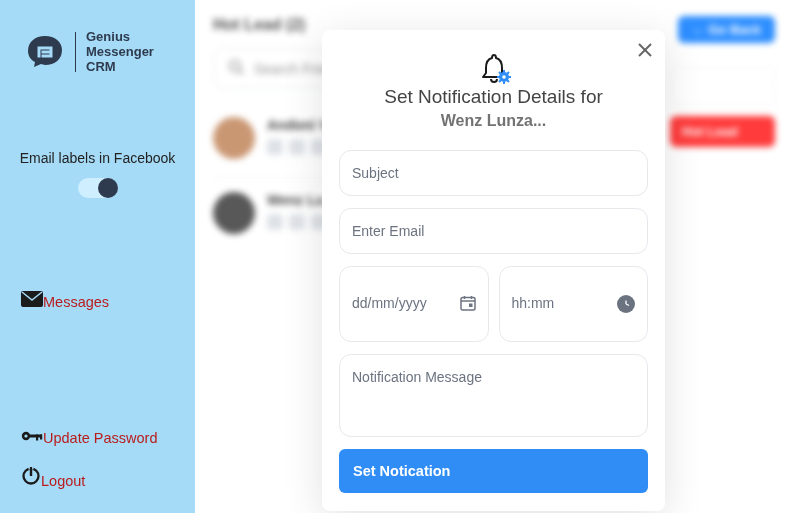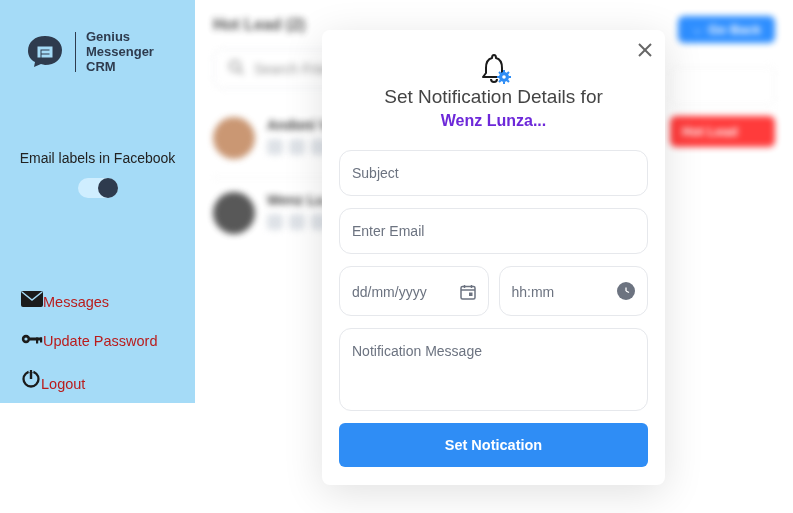--- a/index.html
+++ b/index.html
@@ -9,21 +9,21 @@
       width: 793px;
       height: 513px;
       overflow: hidden;
       position: relative;
     }
 
     
     .sidebar {
       position: absolute;
       left: 0; top: 0;
-      width: 195px; height: 403px;
+      width: 195px; height: 513px;
       background: #a5dbf7;
       padding: 20px 15px 18px;
       display: flex;
       flex-direction: column;
     }
     .logo-block {
       display: flex;
       align-items: center;
       gap: 10px;
       padding: 10px 0 20px 10px;
@@ -198,21 +198,21 @@
     }
     .modal-sub {
       text-align: center;
       font-size: 19px;
       color: #444;
     }
     .modal-name {
       text-align: center;
       font-size: 16px;
       font-weight: 700;
-      color: #6d28d9;
+      color: #737373;
       margin-top: 4px;
       margin-bottom: 20px;
     }
     .field {
       background: #fff;
       border: 1px solid #e6e8ec;
       border-radius: 12px;
       padding: 14px 12px;
       font-size: 14px;
       color: #6c7380;
@@ -220,42 +220,41 @@
     }
     .field-row {
       display: flex;
       gap: 10px;
       margin-bottom: 12px;
     }
     .field-row .field {
       margin-bottom: 0;
       flex: 1;
       display: flex;
-      align-items: flex-end;
+      align-items: flex-start;
       justify-content: space-between;
-      padding: 15px 12px;
+      padding: 28px 12px;
     }
     .field-row .field.time { flex: 1; }
     .field.textarea {
       height: 83px;
     }
     .field-icon { color: #6c7380; display:flex; align-items:center; }
     .time .field-icon {
       width: 18px; height: 18px;
       background: #6c7380;
       border-radius: 50%;
       display: flex;
       align-items: center;
       justify-content: center;
     }
     .modal-btn {
       width: 100%;
       background: #2f8df5;
       color: #fff;
-      text-align: center;
       padding: 14px;
       border-radius: 6px;
       font-size: 14.5px;
       font-weight: 700;
       cursor: pointer;
       margin-top: 6px;
     }
   </style>
 </head>
 <body>

